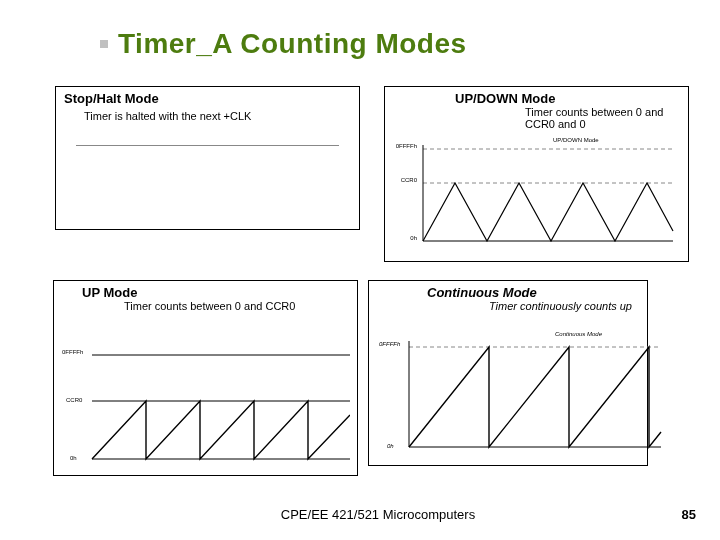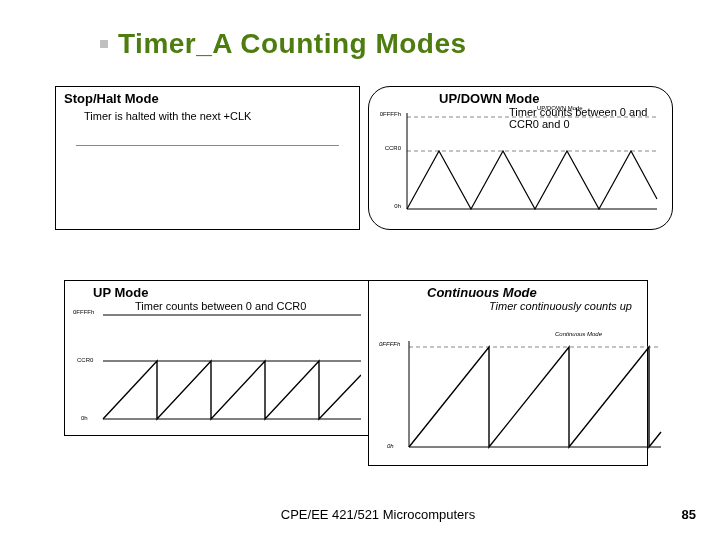--- a/index.html
+++ b/index.html
@@ -52,22 +52,22 @@
     font-size: 11px;
     padding: 0 8px 0 28px;
   }
   .quad .sub-r {
     font-size: 11px;
     text-align: left;
     padding-left: 140px;
   }
   
   .q-tl { left: 55px;  top: 86px;  width: 305px; height: 144px; }
-  .q-tr { left: 368px; top: 86px;  width: 305px; height: 144px; border-radius: 22px; }
-  .q-bl { left: 64px;  top: 280px; width: 305px; height: 156px; }
+  .q-tr { left: 384px; top: 86px;  width: 305px; height: 176px; }
+  .q-bl { left: 53px;  top: 280px; width: 305px; height: 196px; }
   .q-br { left: 368px; top: 280px; width: 280px; height: 186px; font-style: italic; }
 
   .hr-line {
     position: absolute;
     left: 20px;
     right: 20px;
     top: 58px;
     border-top: 1px solid #888;
   }
 

